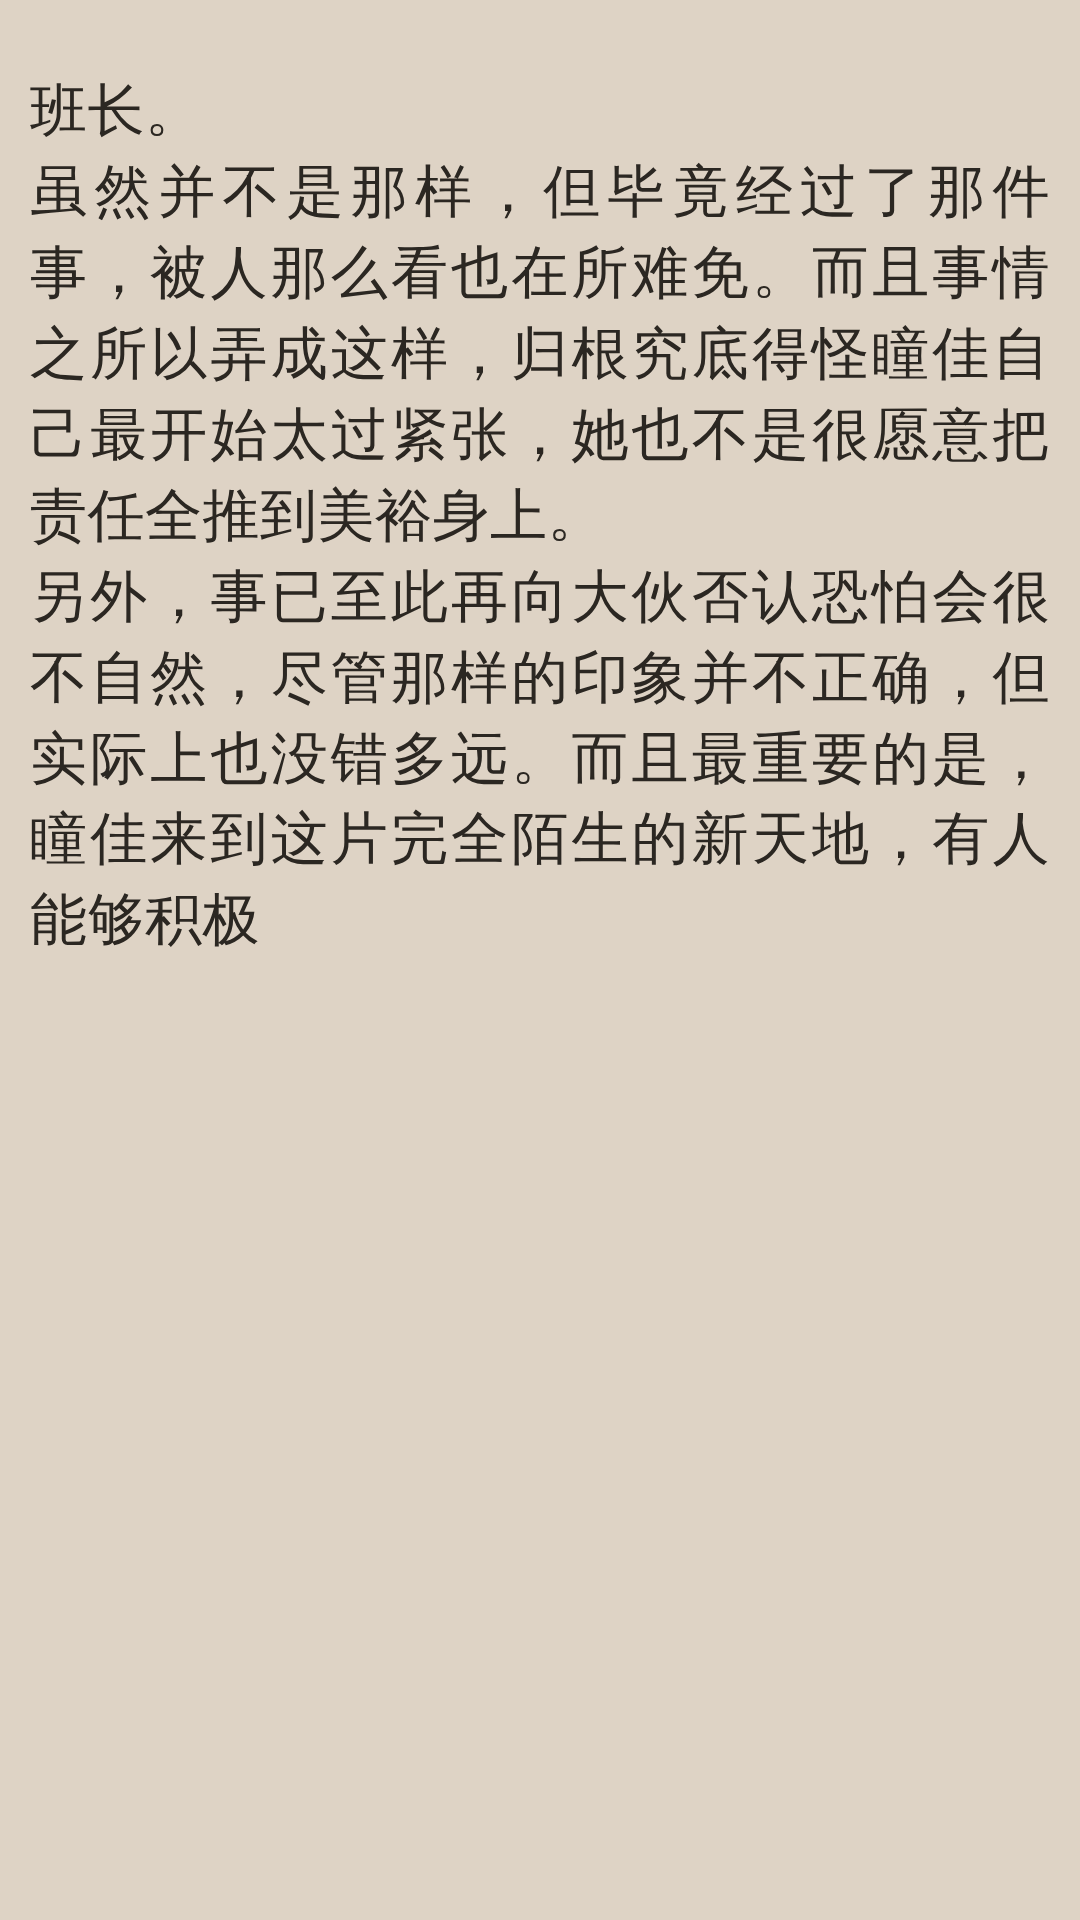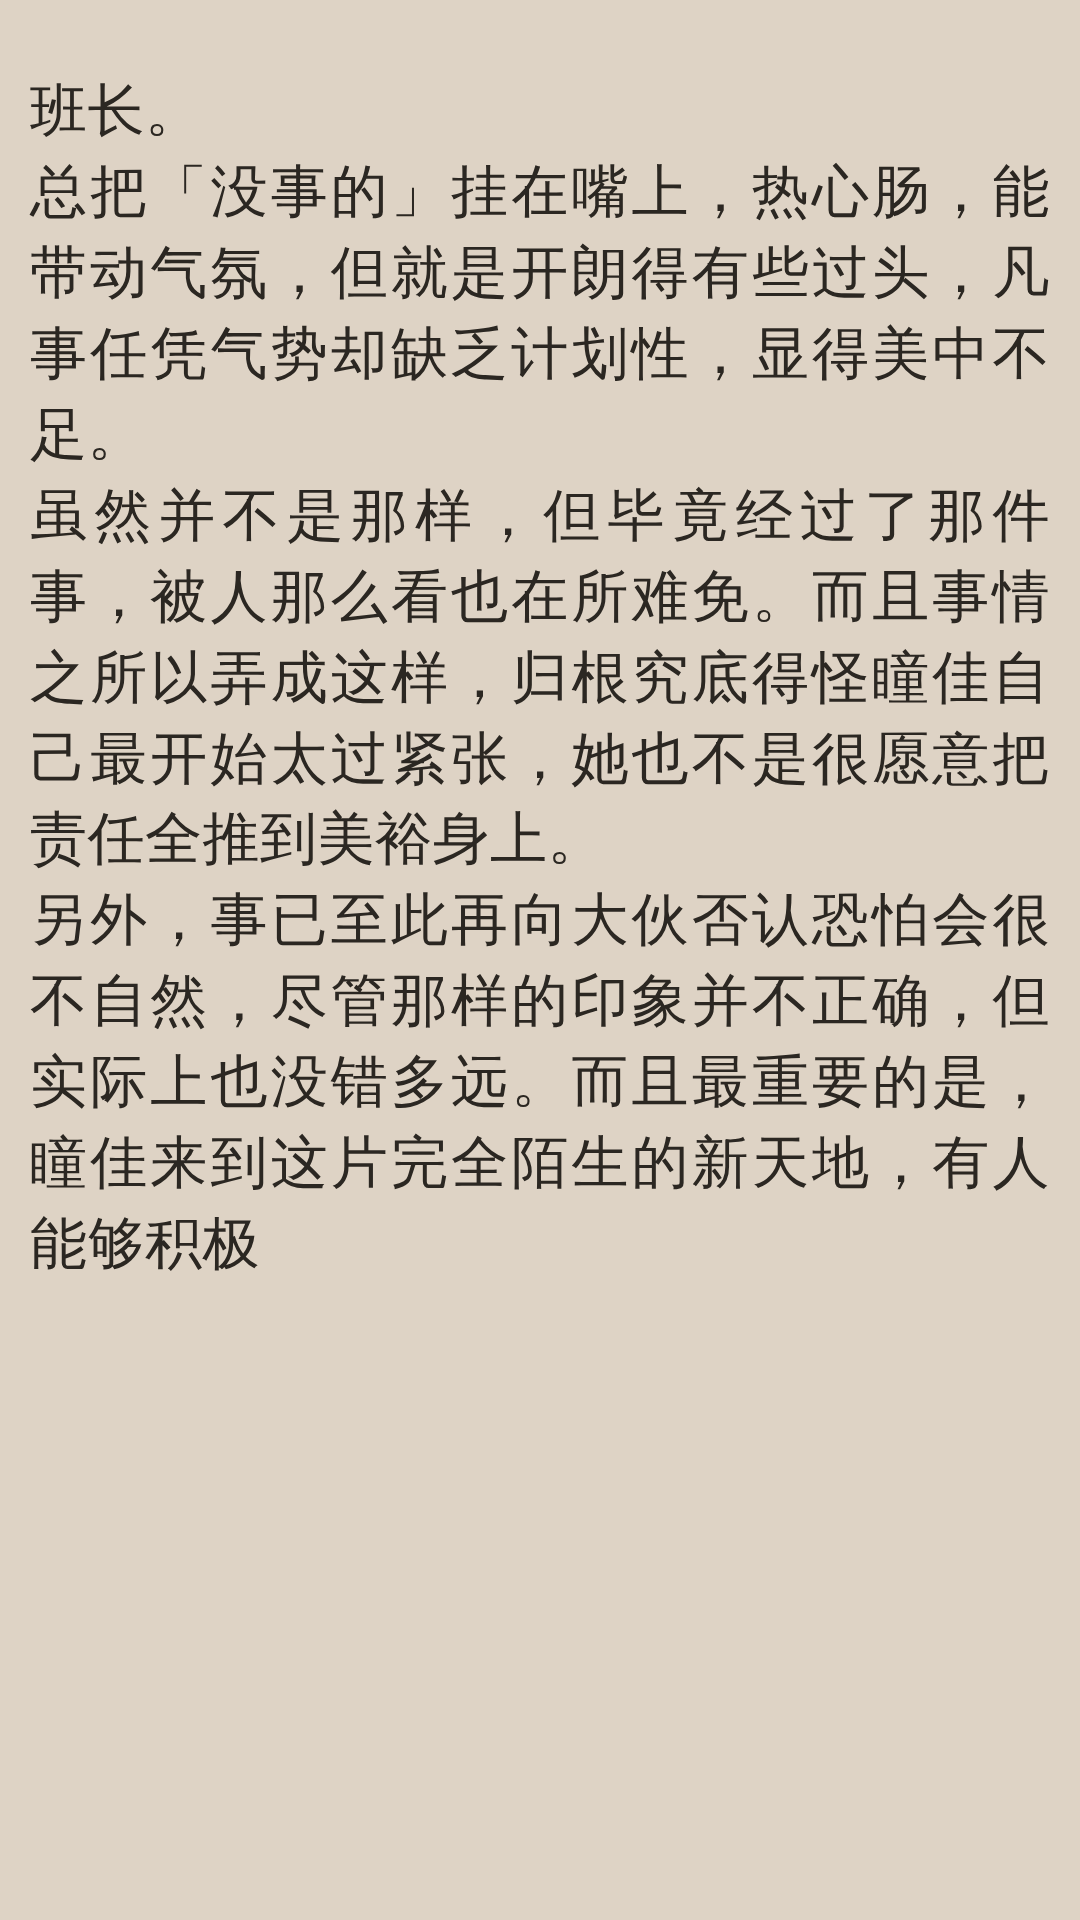--- a/index.html
+++ b/index.html
@@ -35,17 +35,16 @@
   .para + .para {
     margin-top: 0;
   }
 </style>
 </head>
 <body>
 
 <div id="reader-page">
   <div class="text-body">
     <p class="para">班长。</p>
-    <p class="para">总把「没事的」挂在嘴上，热心肠，能带动气氛，但就是开朗得有些过头，凡事任凭气势却缺乏计划性，显得美中不足。</p>
     <p class="para">虽然并不是那样，但毕竟经过了那件事，被人那么看也在所难免。而且事情之所以弄成这样，归根究底得怪瞳佳自己最开始太过紧张，她也不是很愿意把责任全推到美裕身上。</p>
     <p class="para">另外，事已至此再向大伙否认恐怕会很不自然，尽管那样的印象并不正确，但实际上也没错多远。而且最重要的是，瞳佳来到这片完全陌生的新天地，有人能够积极</p>
   </div>
 </div>
 
 </body></html>

